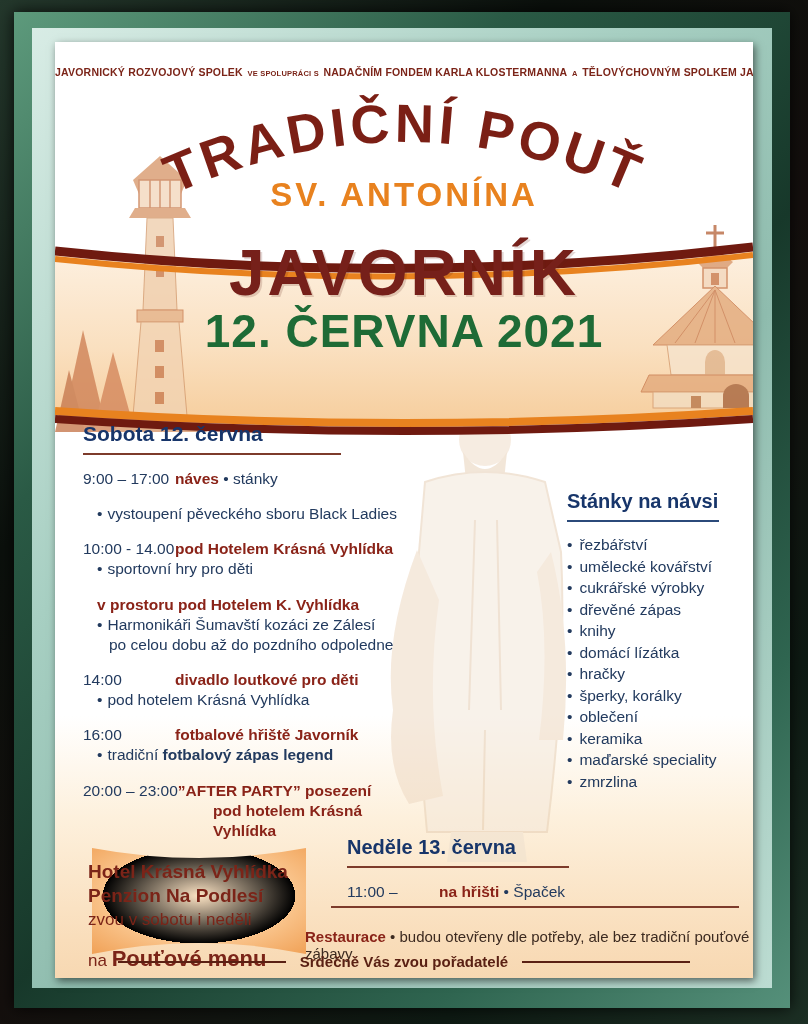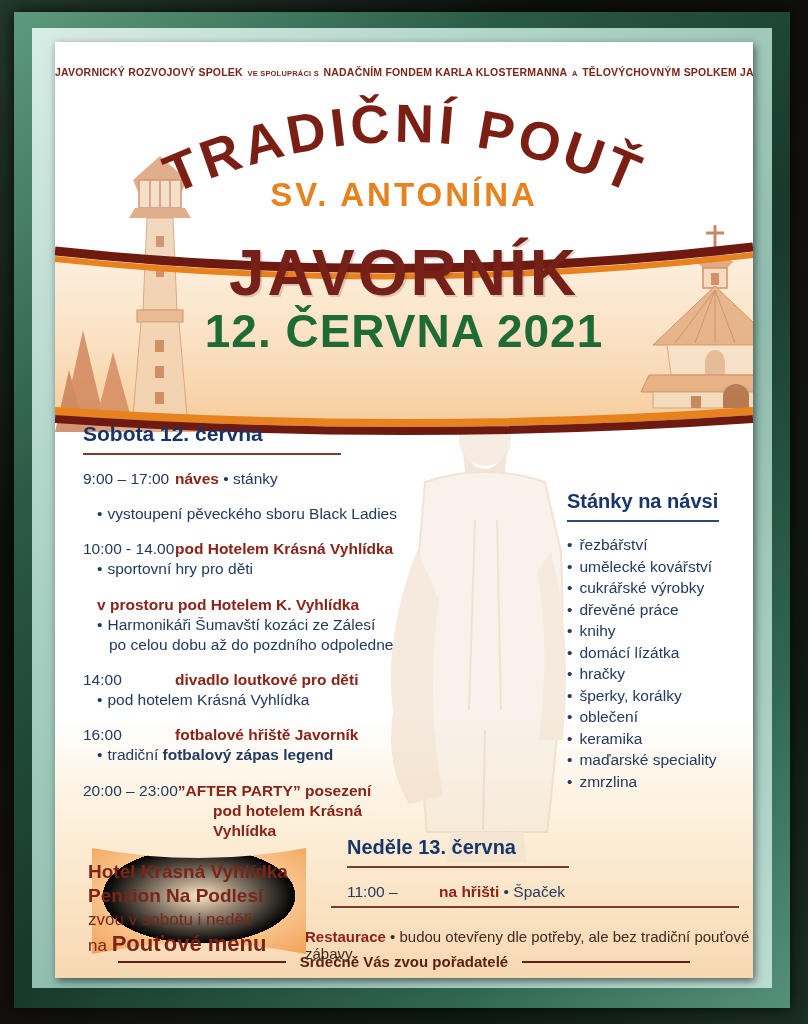--- a/index.html
+++ b/index.html
@@ -74,21 +74,21 @@
     border-top:2px solid #7d3b2b;z-index:2;}
   .restaurace{position:absolute;left:250px;top:886px;width:450px;font-size:15px;
     color:#3c2a20;z-index:2;}
   .restaurace .lbl{font-weight:bold;color:#8a2318;}
 
   
   .hotel-box{position:absolute;left:33px;top:796px;width:222px;height:128px;z-index:2;}
   .hotel-text{position:absolute;inset:0;text-align:left;padding-top:22px;color:#7b2418;}
   .hotel-text .l1{font-size:19px;font-weight:bold;line-height:1.25;}
   .hotel-text .l3{font-size:17px;margin-top:2px;}
-  .hotel-text .l4{font-size:17px;margin-top:1px;}
+  .hotel-text .l4{font-size:17px;margin-top:16px;}
   .hotel-text .l4 .b{font-size:22px;font-weight:bold;}
 
   
   .footer{position:absolute;left:0;bottom:8px;width:100%;display:flex;
     align-items:center;justify-content:center;z-index:2;color:#5a2013;
     font-size:15px;font-weight:bold;}
   .footer .rule{height:0;border-top:2px solid #5a2013;width:168px;margin:0 14px;}
 </style>
 </head>
 <body>
@@ -217,21 +217,21 @@
       </div>
   </div>
 
   <div class="col col-stanky">
     <div class="sec-head" style="font-size:20px">Stánky na návsi</div>
     <hr class="hr-blue stanky-underline">
     <ul class="stall-list" id="stall-list">
         <li><span class="dot">•</span><span>řezbářství</span></li>
         <li><span class="dot">•</span><span>umělecké kovářství</span></li>
         <li><span class="dot">•</span><span>cukrářské výrobky</span></li>
-        <li><span class="dot">•</span><span>dřevěné práce</span></li>
+        <li><span class="dot">•</span><span>dřevěné zápas</span></li>
         <li><span class="dot">•</span><span>knihy</span></li>
         <li><span class="dot">•</span><span>domácí lízátka</span></li>
         <li><span class="dot">•</span><span>hračky</span></li>
         <li><span class="dot">•</span><span>šperky, korálky</span></li>
         <li><span class="dot">•</span><span>oblečení</span></li>
         <li><span class="dot">•</span><span>keramika</span></li>
         <li><span class="dot">•</span><span>maďarské speciality</span></li>
         <li><span class="dot">•</span><span>zmrzlina</span></li>
       </ul>
   </div>

